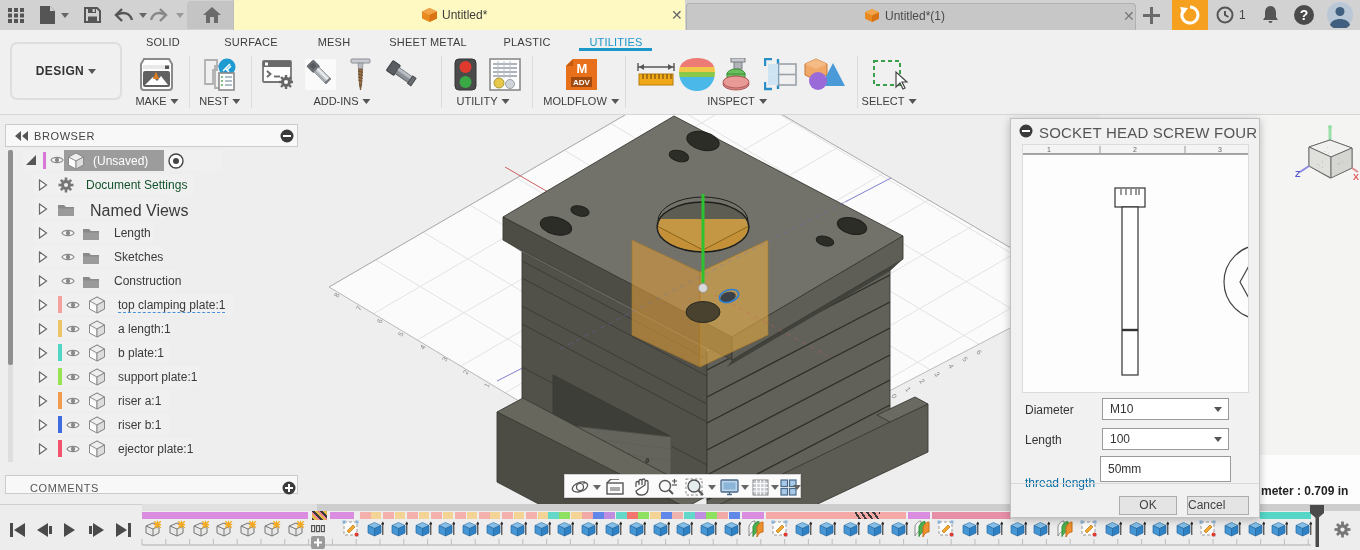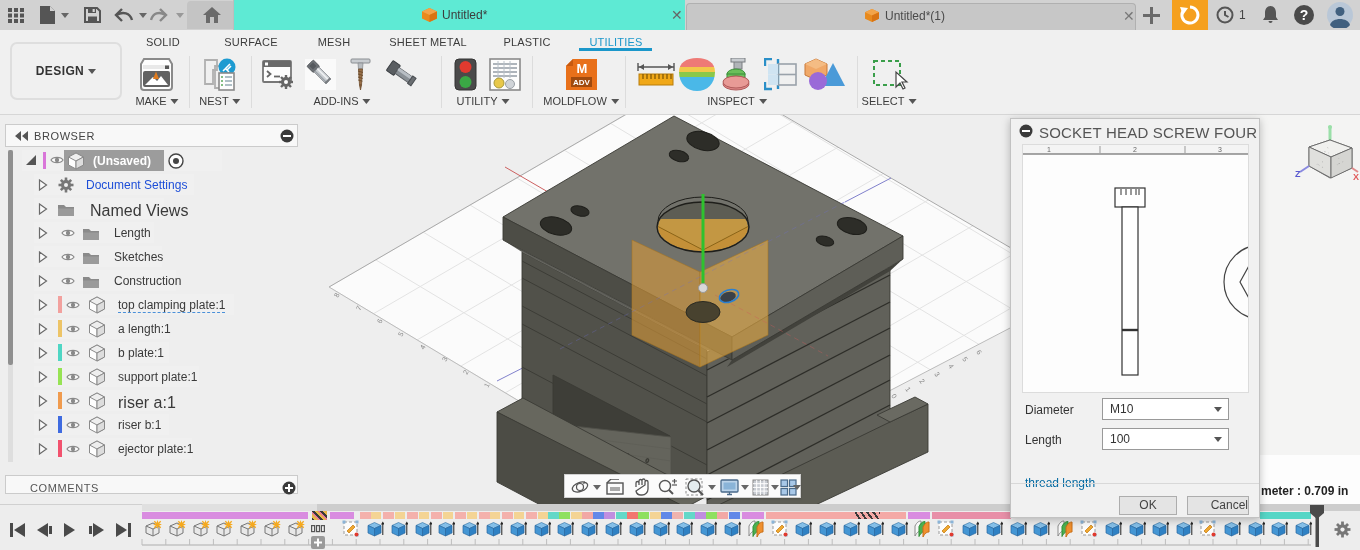--- a/index.html
+++ b/index.html
@@ -1,20 +1,20 @@
 <!DOCTYPE html>
 <html><head>
 <meta charset="utf-8">
 <style>
 *{margin:0;padding:0;box-sizing:border-box}
 html,body{width:1360px;height:550px;overflow:hidden}
 body{font-family:"Liberation Sans",sans-serif;background:#efefef;position:relative}
 .abs{position:absolute}
 #titlebar{position:absolute;left:0;top:0;width:1360px;height:30px;background:#d2d2d2}
-#tab1{position:absolute;left:233px;top:0;width:452px;height:30px;background:#5eead4;border-left:1px solid #bdbdbd}
+#tab1{position:absolute;left:233px;top:0;width:452px;height:30px;background:#fef9c3;border-left:1px solid #bdbdbd}
 #tab2{position:absolute;left:686px;top:3px;width:450px;height:27px;background:#c7c7c7;border:1px solid #b0b0b0;border-bottom:none;border-radius:4px 4px 0 0}
 .tabtxt{font-size:12px;color:#3c3c3c}
 #toolbar{position:absolute;left:0;top:30px;width:1360px;height:85px;background:#f0f0f0;border-bottom:1px solid #d6d6d6}
 .rtab{position:absolute;top:6px;font-size:11px;color:#3c3c3c;letter-spacing:.2px;transform:translateX(-50%)}
 .glabel{position:absolute;top:65px;font-size:11px;color:#3c3c3c;transform:translateX(-50%);white-space:nowrap}
 .dtri{display:inline-block;width:0;height:0;border-left:4px solid transparent;border-right:4px solid transparent;border-top:5px solid #555;margin-left:4px;vertical-align:1px}
 .gsep{position:absolute;top:26px;width:1px;height:52px;background:#dcdcdc}
 #design{position:absolute;left:10px;top:12px;width:112px;height:58px;border:2px solid #dedede;border-radius:7px;background:#f0f0f0;text-align:center;line-height:54px;font-size:12px;font-weight:bold;color:#333;letter-spacing:.4px}
 #util-underline{position:absolute;left:579px;top:18px;width:73px;height:3px;background:#1b97ca}
 </style>
@@ -527,33 +527,33 @@
       <path d="M1,11 L11,11 L11,1 Z" fill="#555"></path>
     </svg>
 <div class="abs" style="left:43px;top:152px;width:3px;height:17px;background:#d976d9"></div>
 <svg class="abs" style="left:50px;top:155px" width="14" height="10">
       <use href="#sy-eye"></use>
     </svg>
 <div class="abs" style="left:64px;top:150px;width:100px;height:21px;background:#9c9c9c"></div>
 <svg class="abs" style="left:67px;top:152px" width="18" height="18">
       <use href="#sy-cube3d"></use>
     </svg>
-<span class="abs" style="left:93px;top:154px;font-size:12px;font-weight:bold;color:#fff">(Unsaved)</span>
+<span class="abs" style="left:93px;top:154px;font-size:12px;font-weight:normal;color:#fff">(Unsaved)</span>
 <svg class="abs" style="left:168px;top:153px" width="16" height="16" viewBox="0 0 16 16">
       <circle cx="8" cy="8" r="7" fill="#fdfdfd" stroke="#444" stroke-width="1.4"></circle>
       <circle cx="8" cy="8" r="3" fill="#444"></circle>
     </svg>
 <div class="abs" style="left:34px;top:174px;width:160px;height:21px;background:#f0f0f0"></div>
 <svg class="abs" style="left:38px;top:179px" width="10" height="12">
       <use href="#sy-tri"></use>
     </svg>
 <svg class="abs" style="left:58px;top:177px" width="16" height="16">
       <use href="#sy-gear"></use>
     </svg>
-<span class="abs" style="left:86px;top:178px;font-size:12px;color:#1d4ed8">Document Settings</span>
+<span class="abs" style="left:86px;top:178px;font-size:12px;color:#14532d">Document Settings</span>
 <div class="abs" style="left:34px;top:198px;width:130px;height:21px;background:#f0f0f0"></div>
 <svg class="abs" style="left:38px;top:203px" width="10" height="12">
       <use href="#sy-tri"></use>
     </svg>
 <svg class="abs" style="left:58px;top:203px" width="16" height="13">
       <use href="#sy-folder"></use>
     </svg>
 <span class="abs" style="left:90px;top:202px;font-size:16px;color:#3a3a3a">Named Views</span>
 <div class="abs" style="left:34px;top:222px;width:120px;height:21px;background:#f0f0f0"></div>
 <svg class="abs" style="left:38px;top:227px" width="10" height="12">
@@ -640,21 +640,21 @@
 <svg class="abs" style="left:38px;top:395px" width="10" height="12">
       <use href="#sy-tri"></use>
     </svg>
 <div class="abs" style="left:58px;top:392px;width:4px;height:17px;background:#f09b4e"></div>
 <svg class="abs" style="left:66px;top:396px" width="14" height="10">
       <use href="#sy-eye"></use>
     </svg>
 <svg class="abs" style="left:88px;top:392px" width="18" height="18">
       <use href="#sy-cube3d"></use>
     </svg>
-<span class="abs" style="left:118px;top:394px;font-size:16px;color:#3a3a3a">riser a:1</span>
+<span class="abs" style="left:118px;top:394px;font-size:12px;color:#3a3a3a">riser a:1</span>
 <div class="abs" style="left:34px;top:414px;width:135px;height:21px;background:#f0f0f0"></div>
 <svg class="abs" style="left:38px;top:419px" width="10" height="12">
       <use href="#sy-tri"></use>
     </svg>
 <div class="abs" style="left:58px;top:416px;width:4px;height:17px;background:#3f6be0"></div>
 <svg class="abs" style="left:66px;top:420px" width="14" height="10">
       <use href="#sy-eye"></use>
     </svg>
 <svg class="abs" style="left:88px;top:416px" width="18" height="18">
       <use href="#sy-cube3d"></use>
@@ -811,23 +811,26 @@
 <div class="abs" style="left:91px;top:279px;width:127px;height:22px;background:#fff;border:1px solid #999">
 <span class="abs" style="left:7px;top:3px;font-size:12px;color:#333">M10</span>
 <span class="dtri abs" style="right:6px;top:8px"></span>
     </div>
 <span class="abs" style="left:14px;top:314px;font-size:12px;color:#333">Length</span>
 <div class="abs" style="left:91px;top:309px;width:127px;height:22px;background:#fff;border:1px solid #999">
 <span class="abs" style="left:7px;top:3px;font-size:12px;color:#333">100</span>
 <span class="dtri abs" style="right:6px;top:8px"></span>
     </div>
 <span class="abs" style="left:14px;top:357px;font-size:12px;color:#0369a1">thread length</span>
+<div class="abs" style="left:89px;top:337px;width:131px;height:26px;background:#fff;border:1px solid #999">
+<span class="abs" style="left:7px;top:5px;font-size:12px;color:#333">50mm</span>
+    </div>
 <div class="abs" style="left:0;top:364px;width:248px;height:1px;background:#d8d8d8"></div>
 <div class="abs" style="left:108px;top:377px;width:58px;height:19px;background:#e4e4e4;border:1px solid #adadad;text-align:center;font-size:12px;color:#444;line-height:17px">OK</div>
-<div class="abs" style="left:176px;top:377px;width:62px;height:19px;background:#e4e4e4;border:1px solid #adadad;text-align:right;font-size:12px;color:#444;line-height:17px">Cancel</div>
+<div class="abs" style="left:176px;top:377px;width:62px;height:19px;background:#e4e4e4;border:1px solid #adadad;text-align:left;font-size:12px;color:#444;line-height:17px">Cancel</div>
 </div>
 
 <div class="abs" style="left:0;top:504px;width:1360px;height:46px;background:#ededed;border-top:1px solid #d0d0d0"></div>
 <div class="abs" style="left:317px;top:504px;width:1043px;height:7px;background:#cdcdcd"></div>
 <div class="abs" style="left:142px;top:504px;width:175px;height:7px;background:#e0e0e0"></div>
 <svg class="abs" style="left:0;top:504px" width="1360" height="46" viewBox="0 504 1360 46">
     <line x1="142" y1="545" x2="1311" y2="545" stroke="#c2c2c2" stroke-width="1.6"></line>
     <line x1="142" y1="539" x2="142" y2="545" stroke="#bdbdbd" stroke-width="1"></line>
     <line x1="165.8" y1="539" x2="165.8" y2="545" stroke="#bdbdbd" stroke-width="1"></line>
     <line x1="189.60000000000002" y1="539" x2="189.60000000000002" y2="545" stroke="#bdbdbd" stroke-width="1"></line>

